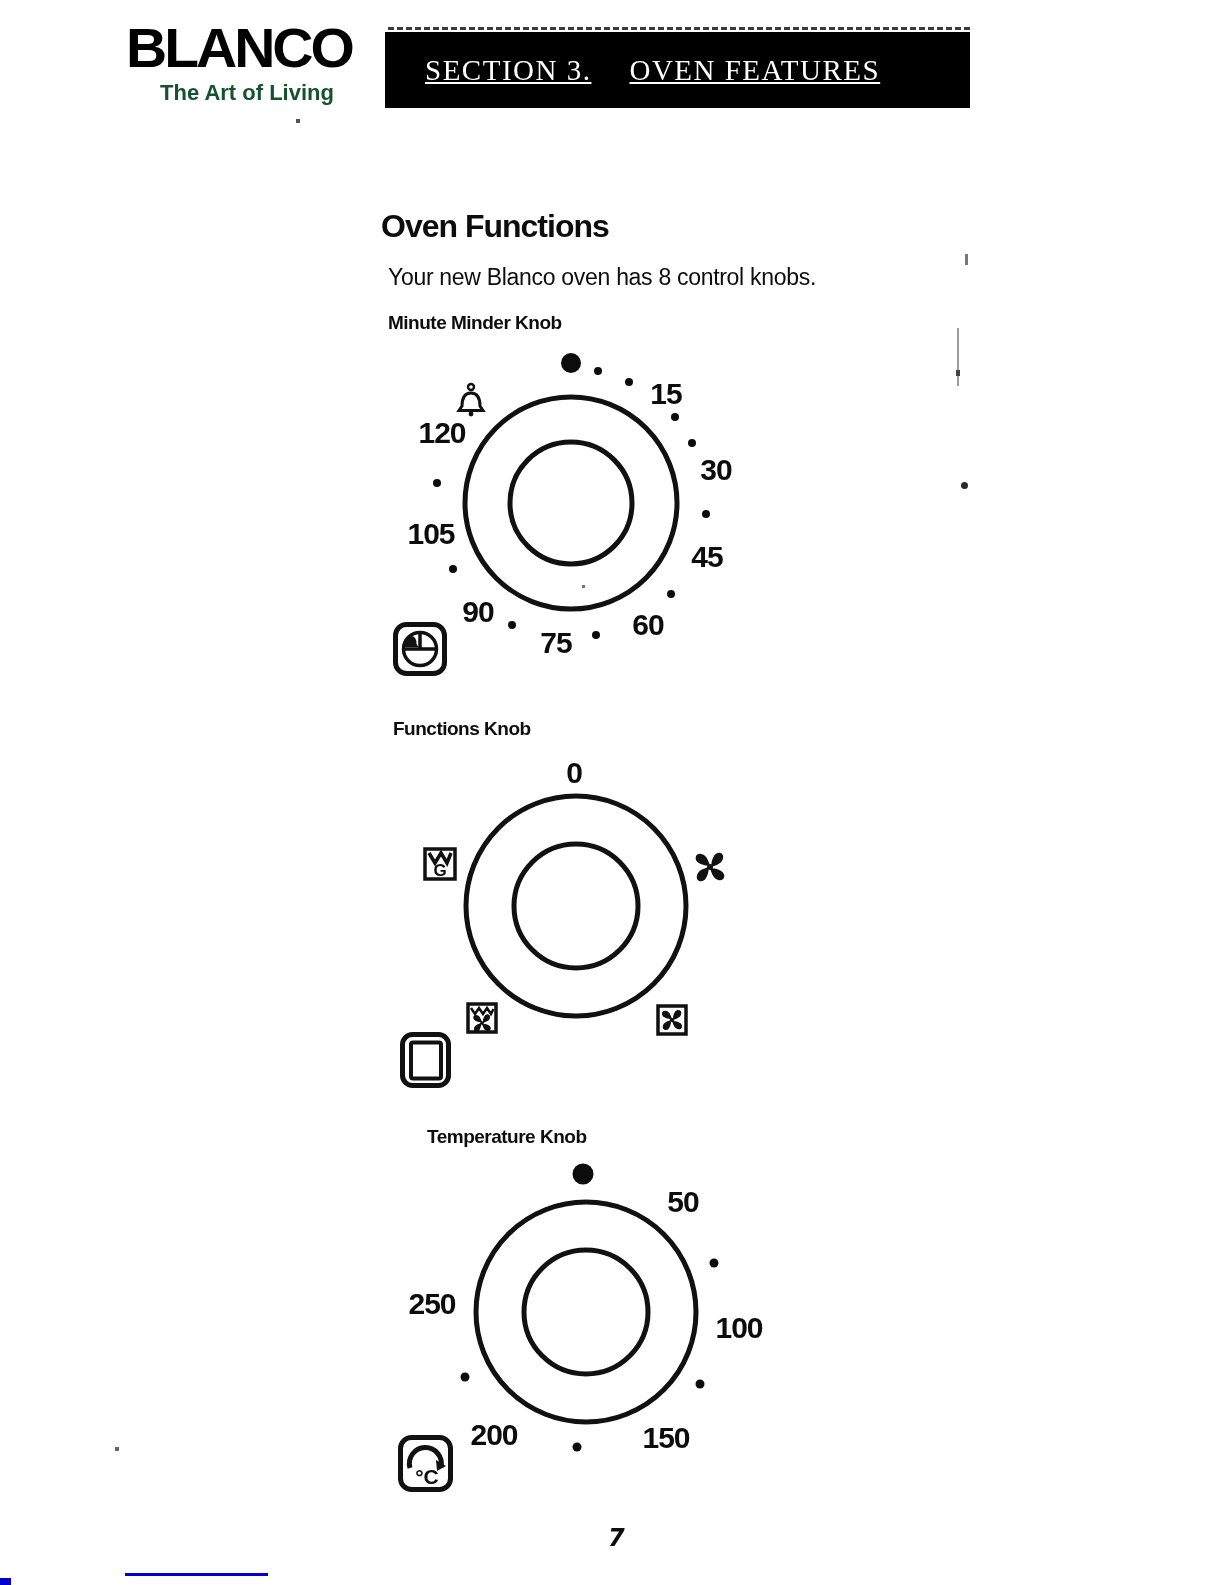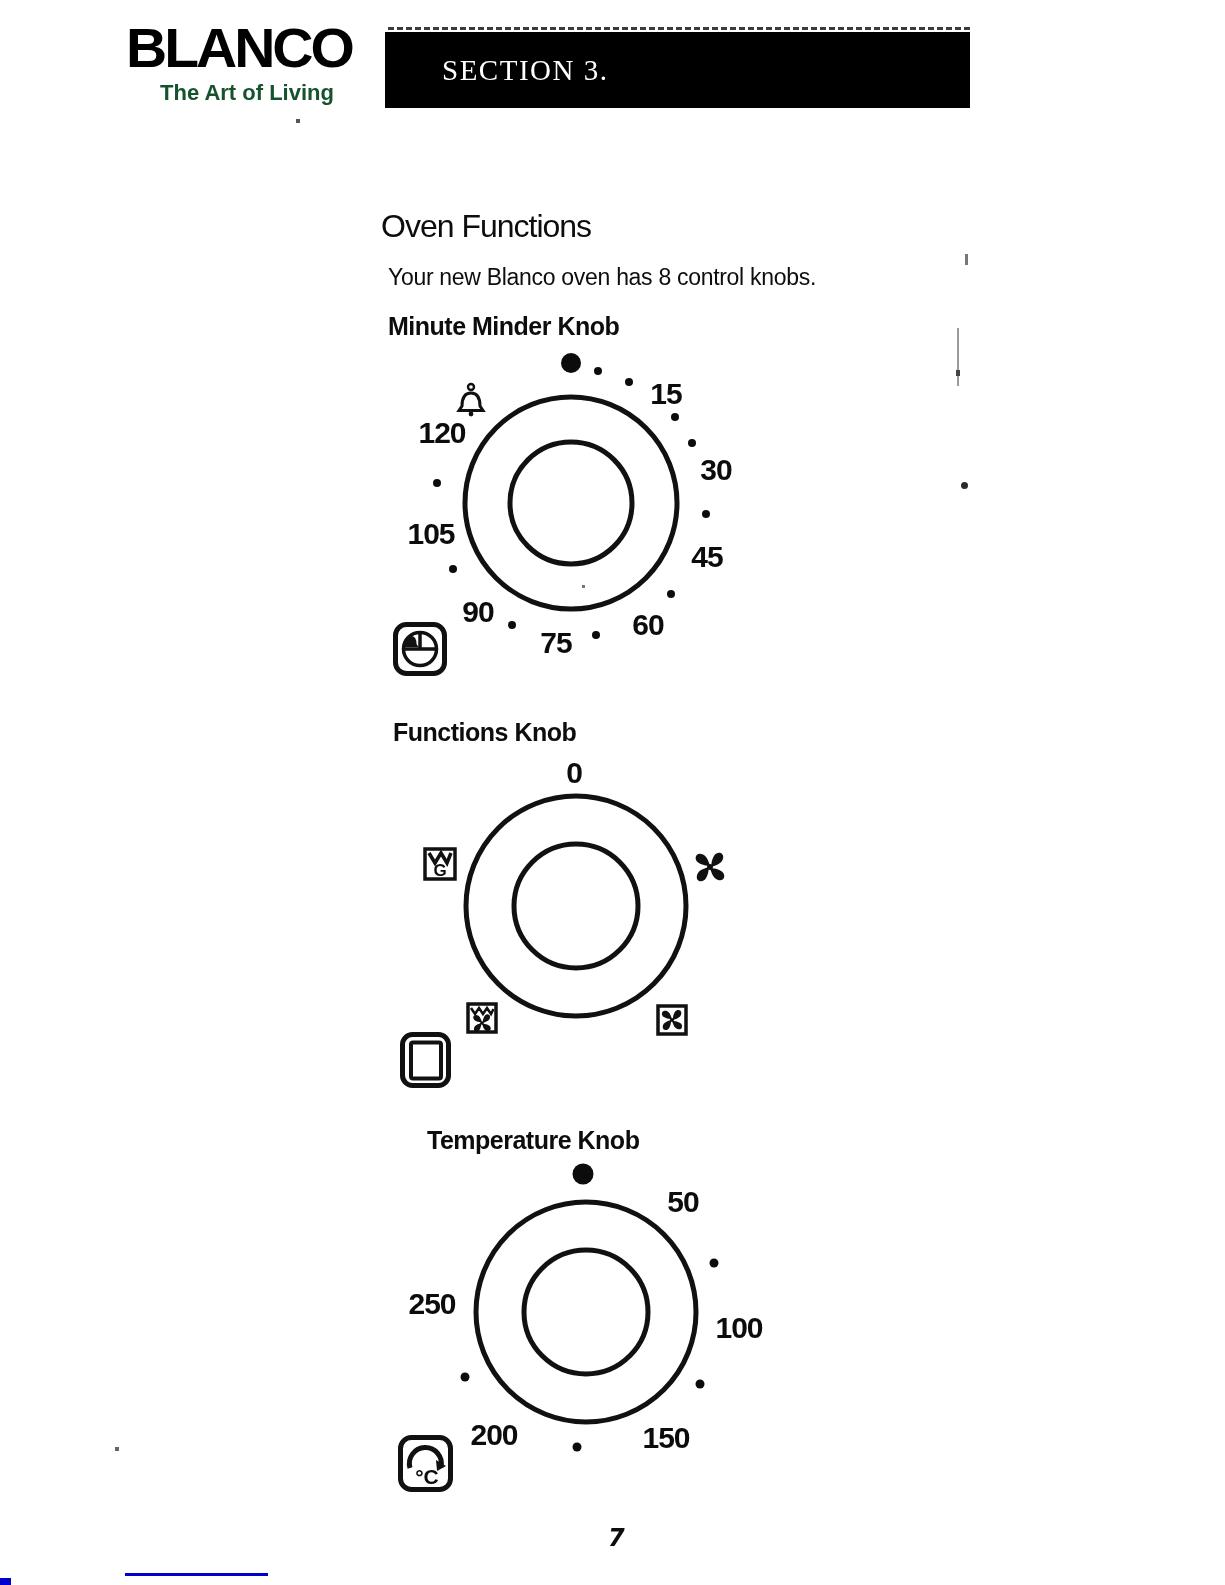--- a/index.html
+++ b/index.html
@@ -10,29 +10,29 @@
   .abs{position:absolute;}
   
   .logo{
     left:126px;top:20px;font-weight:bold;font-size:57px;letter-spacing:-3px;
     color:#000;transform:scaleY(0.97);line-height:1;
   }
   .tagline{left:160px;top:80px;font-weight:bold;font-size:22px;letter-spacing:0px;color:#14532d;}
   
   .section-bar{
     left:385px;top:32px;width:840px;height:76px;background:#000;color:#fff;
-    display:flex;align-items:center;padding-left:57px;box-sizing:border-box;
-    font-family:"Liberation Serif",serif;font-size:29px;letter-spacing:1.5px;
+    display:flex;align-items:center;padding-left:40px;box-sizing:border-box;
+    font-family:"Liberation Serif",serif;font-size:29px;letter-spacing:1.5px;text-decoration:underline;
   }
   .section-bar .gap{display:inline-block;width:38px;}
   .bar-dashes{left:388px;top:27px;width:834px;height:0;border-top:3px dashed #3c3c3c;}
   
-  .h1{left:381px;top:208px;font-size:32px;font-weight:normal;letter-spacing:-1px;}
+  .h1{left:381px;top:208px;font-size:32px;font-weight:bold;letter-spacing:-1px;}
   .intro{left:388px;top:264px;font-size:23px;letter-spacing:-0.3px;}
-  .h2{font-size:25px;font-weight:bold;letter-spacing:-0.5px;}
+  .h2{font-size:19px;font-weight:bold;letter-spacing:-0.5px;}
   .h2.mm{left:388px;top:312px;}
   .h2.fk{left:393px;top:718px;}
   .h2.tk{left:395px;top:1126px;margin-left:32px;}
   
   svg text{font-family:"Liberation Sans",sans-serif;font-weight:bold;fill:#0c0c0c;}
   svg .num{font-size:30px;letter-spacing:-1px;}
   .ink{stroke:#111;fill:none;}
   
   .pageno{left:608px;top:1524px;font-family:"DejaVu Sans",sans-serif;font-style:italic;font-weight:bold;font-size:24px;}
   .blue-line{left:125px;top:1573px;width:143px;height:3px;background:#0000cc;}
@@ -44,20 +44,21 @@
 
 <div class="page">
 
   <div class="abs logo">BLANCO</div>
   <div class="abs tagline">The Art of Living</div>
 
   <div class="abs bar-dashes"></div>
   <div class="abs section-bar">
     <span>SECTION 3.</span>
     <span class="gap"></span>
+    <span>OVEN FEATURES</span>
   </div>
 
   <div class="abs h1">Oven Functions</div>
   <div class="abs intro">Your new Blanco oven has 8 control knobs.</div>
   <div class="abs h2 mm">Minute Minder Knob</div>
   <div class="abs h2 fk">Functions Knob</div>
   <div class="abs h2 tk">Temperature Knob</div>
 
   <svg class="abs" style="left:380px;top:330px;" width="380" height="360" viewBox="0 0 380 360">
     <circle class="ink" cx="191" cy="173" r="106" stroke-width="5"></circle>

